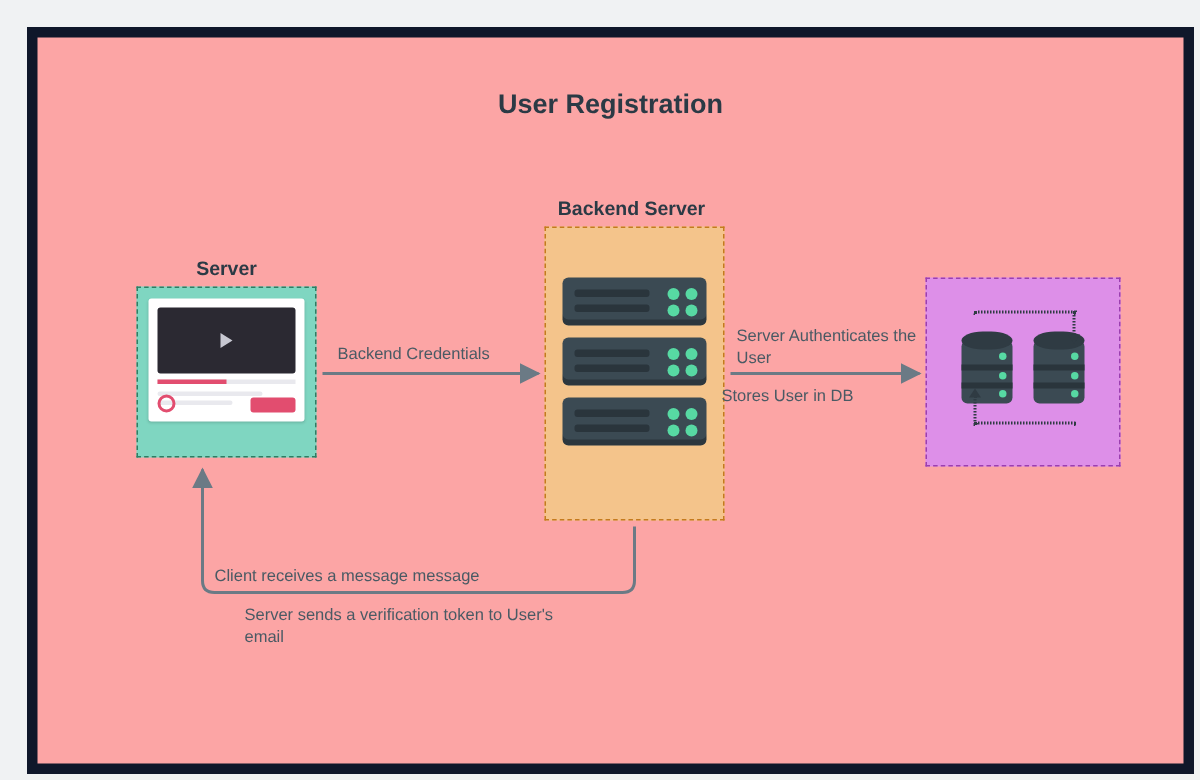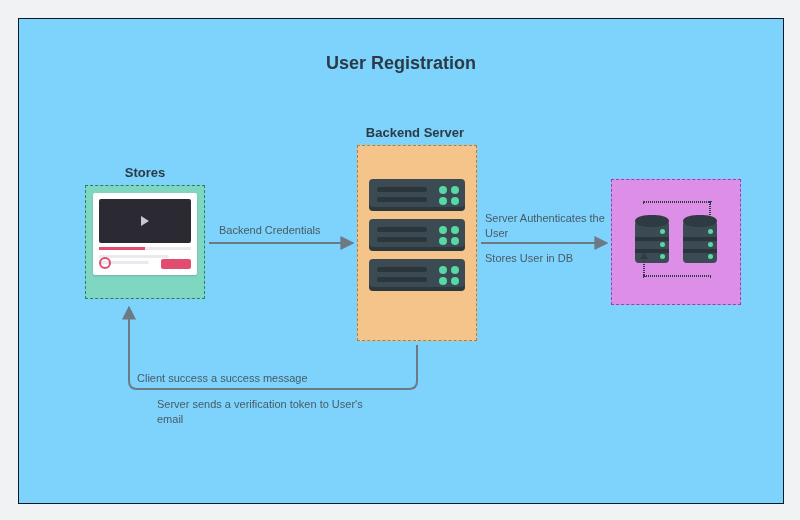--- a/index.html
+++ b/index.html
@@ -1,17 +1,17 @@
 <!DOCTYPE html>
 <html><head>
 <meta charset="utf-8">
 <style>
   html,body{margin:0;padding:0;background:#f0f2f3;font-family:Helvetica,Arial,sans-serif;color:#2b3a45}
   .page{width:800px;height:520px;background:#f0f2f3;position:relative;box-sizing:border-box;padding:18px}
-  .card{width:764px;height:484px;background:#7dd3fc;border:1px solid #0f172a;position:relative}
+  .card{width:764px;height:484px;background:#fca5a5;border:7px solid #0f172a;position:relative}
   .title{position:absolute;left:0;right:0;top:34px;text-align:center;font-weight:700;font-size:18px;color:#2b3a45}
   .node-label{position:absolute;font-weight:700;font-size:13px;color:#2b3a45;text-align:center}
   .node{position:absolute;border:1.5px dashed;box-sizing:border-box}
   .client{left:66px;top:166px;width:120px;height:114px;background:#7fd6c1;border-color:#2e7d63}
   .server{left:338px;top:126px;width:120px;height:196px;background:#f4c48b;border-color:#c47a1e}
   .db{left:592px;top:160px;width:130px;height:126px;background:#dd8fe8;border-color:#9b3fb0}
   .media{position:absolute;left:74px;top:174px;width:104px;height:82px;background:#fff;border-radius:2px;box-shadow:0 1px 2px rgba(0,0,0,.15)}
   .media .vid{position:absolute;left:6px;top:6px;width:92px;height:44px;background:#2b2932;border-radius:2px}
   .media .vid .play{position:absolute;left:50%;top:50%;transform:translate(-50%,-50%);width:0;height:0;border-left:8px solid #c8c8d2;border-top:5px solid transparent;border-bottom:5px solid transparent}
   .media .bar1{position:absolute;left:6px;top:54px;width:92px;height:3px;background:#e9e9ee}
@@ -47,21 +47,21 @@
   svg.wires{position:absolute;left:0;top:0;width:764px;height:484px;pointer-events:none}
 </style>
 </head>
 <body>
 
 <div class="page">
   <div class="card">
 
     <div class="title">User Registration</div>
 
-    <div class="node-label" style="left:66px;top:146px;width:120px">Stores</div>
+    <div class="node-label" style="left:66px;top:146px;width:120px">Server</div>
     <div class="node-label" style="left:336px;top:106px;width:120px">Backend Server</div>
 
     <div class="node client"></div>
     <div class="node server"></div>
     <div class="node db"></div>
 
     <div class="media">
       <div class="vid">
           <div class="play"></div>
         </div>
@@ -128,18 +128,18 @@
           <path d="M 0 0 L 10 5 L 0 10 z" fill="#6b7a85"></path>
         </marker>
       </defs>
       <line x1="190" y1="224" x2="334" y2="224" stroke="#6b7a85" stroke-width="2" marker-end="url(#ah)"></line>
       <line x1="462" y1="224" x2="588" y2="224" stroke="#6b7a85" stroke-width="2" marker-end="url(#ah)"></line>
       <path d="M 398 326 L 398 362 Q 398 370 390 370 L 118 370 Q 110 370 110 362 L 110 288" fill="none" stroke="#6b7a85" stroke-width="2" marker-end="url(#ah)"></path>
     </svg>
 
     <div class="edge-label" style="left:200px;top:204px;width:124px">Backend Credentials</div>
     <div class="edge-label" style="left:466px;top:192px;width:120px">Server Authenticates the User</div>
-    <div class="edge-label" style="left:466px;top:232px;width:120px">Stores User in DB</div>
-    <div class="edge-label" style="left:118px;top:352px;width:230px">Client success a success message</div>
+    <div class="edge-label" style="left:456px;top:232px;width:120px">Stores User in DB</div>
+    <div class="edge-label" style="left:118px;top:352px;width:230px">Client receives a message message</div>
     <div class="edge-label" style="left:138px;top:378px;width:230px">Server sends a verification token to User's email</div>
 
   </div>
 </div>
 
 </body></html>

